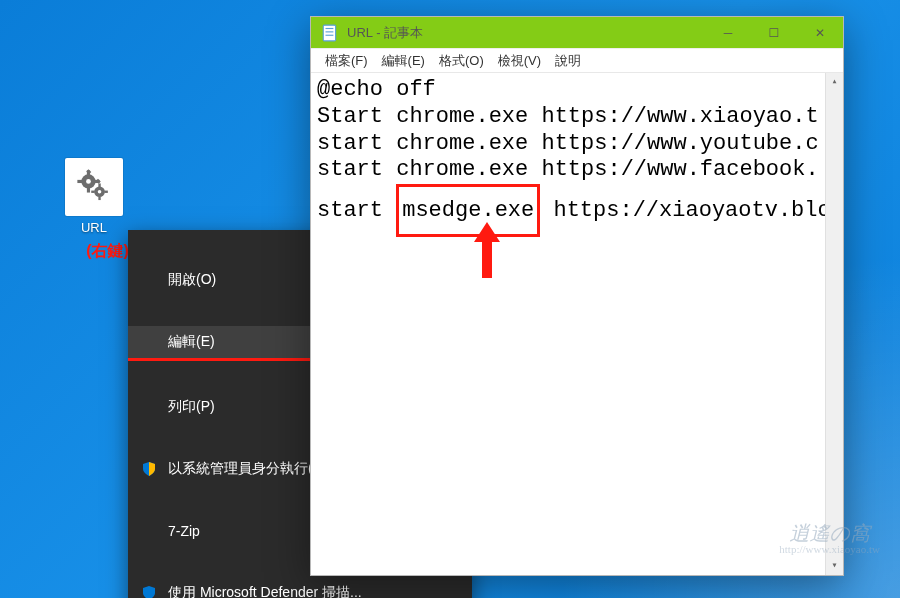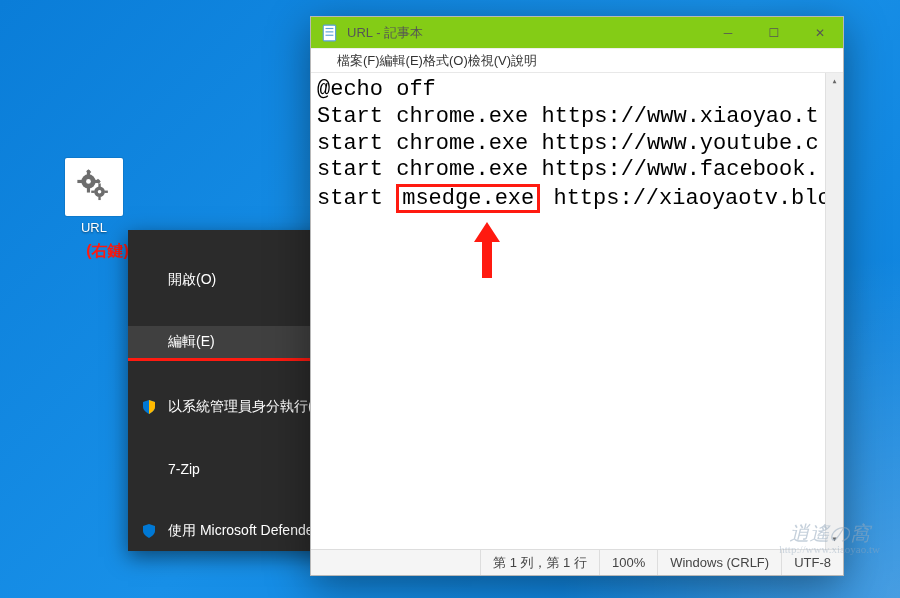--- a/index.html
+++ b/index.html
@@ -54,31 +54,31 @@
   border-bottom: 1px solid #eee;
 }
 .np-titlebar .np-icon { width: 18px; height: 18px; margin: 0 8px 0 10px; }
 .np-title { font-size: 13px; color: #555; flex: 0 0 auto; }
 .np-btns { margin-left: auto; display: flex; }
 .np-btn {
   width: 46px; height: 32px; display: flex; align-items: center; justify-content: center;
   color: #555; font-size: 12px;
 }
 .np-menubar {
-  height: 24px; display: flex; align-items: center; 
-  padding: 0 26px; font-size: 13px; color: #333; border-bottom: 1px solid #e8e8e8;
+  height: 24px; display: flex; align-items: center; gap: 14px;
+  padding: 0 14px; font-size: 13px; color: #333; border-bottom: 1px solid #e8e8e8;
 }
 .np-content {
   flex: 1; padding: 4px 6px; font-family: "Courier New", monospace;
   font-size: 22px; line-height: 1.22; color: #000; overflow: hidden;
   white-space: nowrap; position: relative;
 }
 .np-line { display: block; }
 .boxed {
-  border: 3px solid #ff1a10; padding: 0 3px; display: inline-block;
+  border: 3px solid #ff1a10; padding: 12px 3px; display: inline-block;
   line-height: 1.05;
 }
 .np-status {
   height: 26px; border-top: 1px solid #ddd; display: flex; font-size: 13px; color: #444;
   background: #f5f5f5;
 }
 .np-status > div { border-left: 1px solid #ddd; padding: 4px 12px; display: flex; align-items: center; }
 .np-status > div:first-child { border-left: none; flex: 1; }
 .np-scroll { position: absolute; right: 0; top: 0; bottom: 0; width: 18px; background: #f0f0f0;
   display: flex; flex-direction: column; align-items: center; justify-content: space-between;
@@ -132,20 +132,24 @@
   <div class="ctx-item">
     <span class="ctx-icon"></span>
     <span>開啟(O)</span>
   </div>
   <div class="ctx-item ctx-highlight">
     <span class="ctx-icon"></span>
     <span>編輯(E)</span>
   </div>
   <div class="ctx-underline"></div>
   <div class="ctx-item">
+    <span class="ctx-icon"></span>
+    <span>列印(P)</span>
+  </div>
+  <div class="ctx-item">
     <span class="ctx-icon">
       <svg width="16" height="16" viewBox="0 0 16 16">
           <path d="M8 1 L14 3 V8 C14 12 8 15 8 15 C8 15 2 12 2 8 V3 Z" fill="#0078d4"></path>
           <path d="M8 1 L14 3 V8 C14 12 8 15 8 15 V1 Z" fill="#ffb900"></path>
         </svg>
     </span>
     <span>以系統管理員身分執行(A)</span>
   </div>
   <div class="ctx-item">
     <span class="ctx-icon"></span>
@@ -188,27 +192,20 @@
     <span class="np-line">@echo off</span>
     <span class="np-line">Start chrome.exe https://www.xiaoyao.t</span>
     <span class="np-line">start chrome.exe https://www.youtube.c</span>
     <span class="np-line">start chrome.exe https://www.facebook.</span>
     <span class="np-line"><span>start </span><span class="boxed">msedge.exe</span><span> https://xiaoyaotv.blo</span></span>
     <div class="np-scroll">
       <div class="sb-btn">▴</div>
       <div class="sb-btn">▾</div>
     </div>
   </div>
-  <div class="np-status">
-    <div></div>
-    <div>第 1 列，第 1 行</div>
-    <div>100%</div>
-    <div>Windows (CRLF)</div>
-    <div>UTF-8</div>
-  </div>
 </div>
 
 <div class="anno">
   <svg class="anno-arrow" viewBox="0 0 30 60">
     <path d="M15 2 L28 22 L20 22 L20 58 L10 58 L10 22 L2 22 Z" fill="#ff1a10"></path>
   </svg>
 </div>
 
 <div class="wm">
   <span>逍遙の窩</span>

